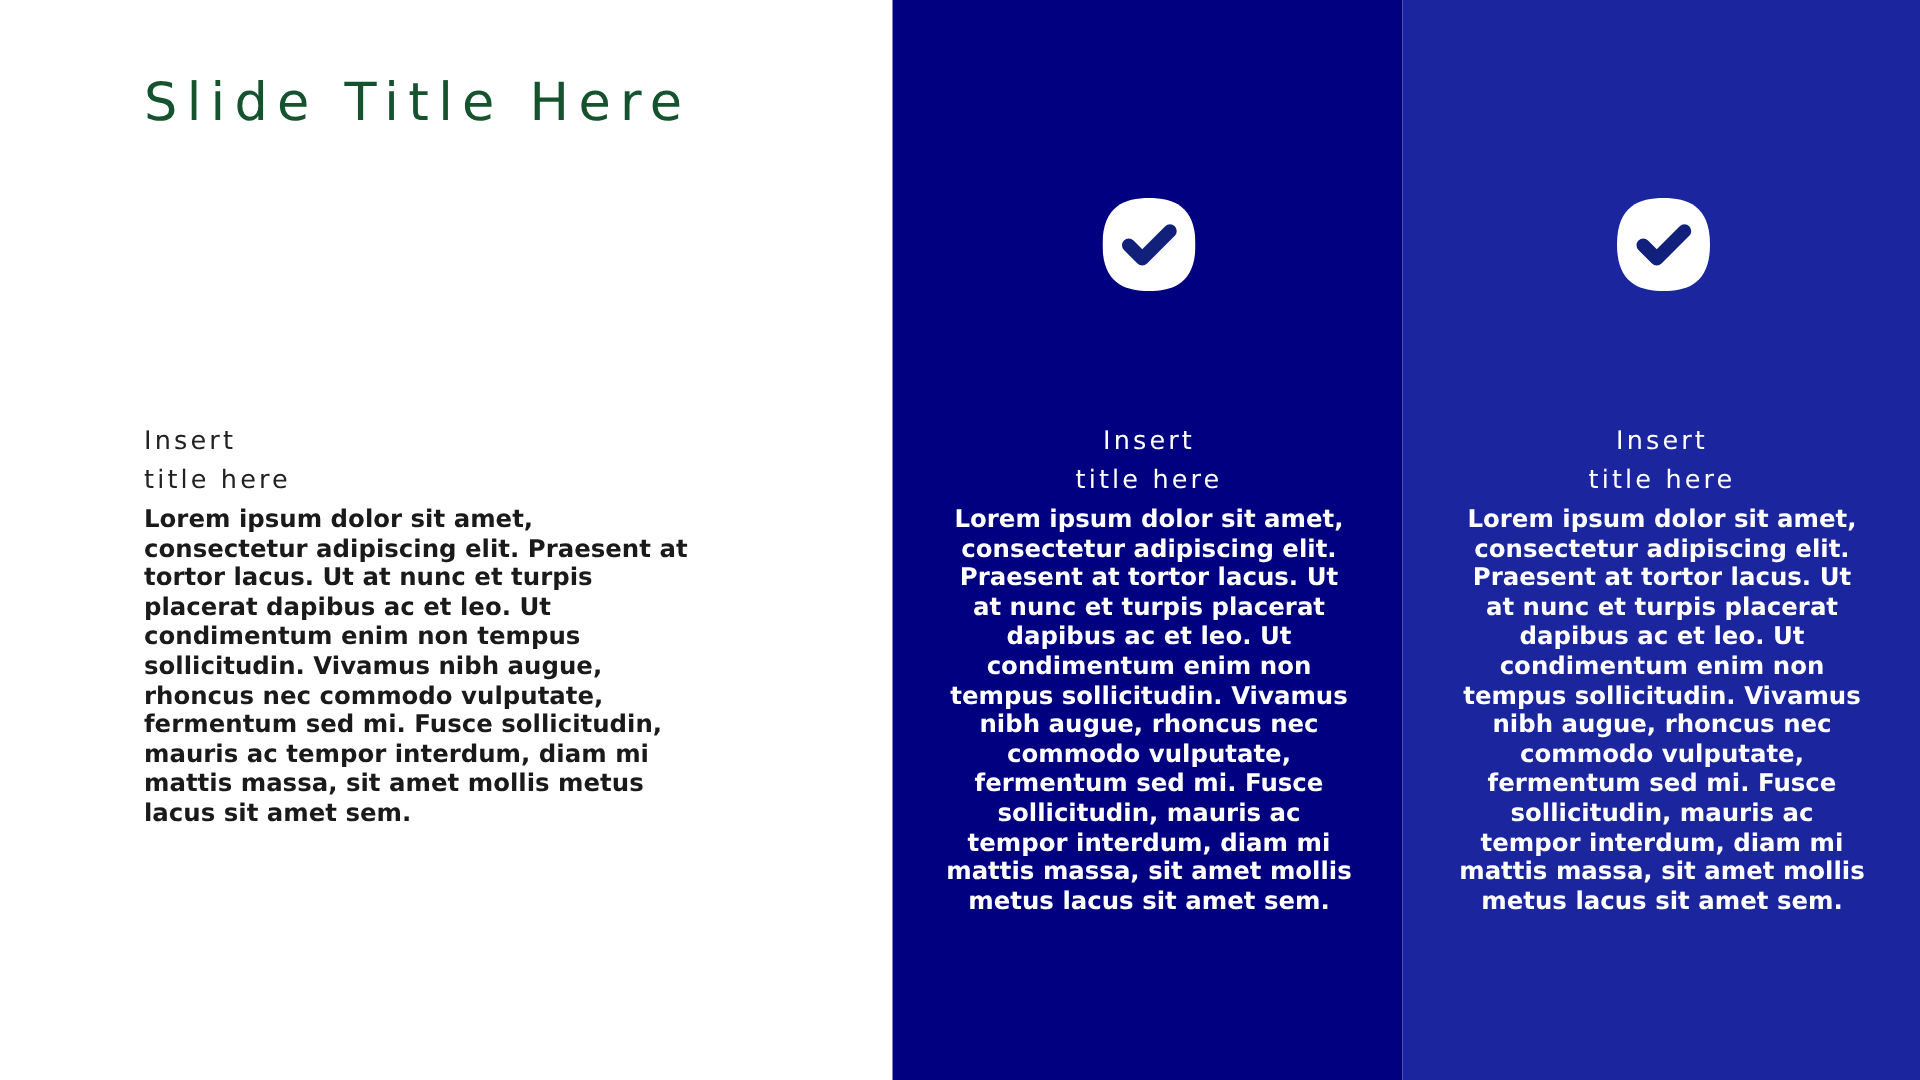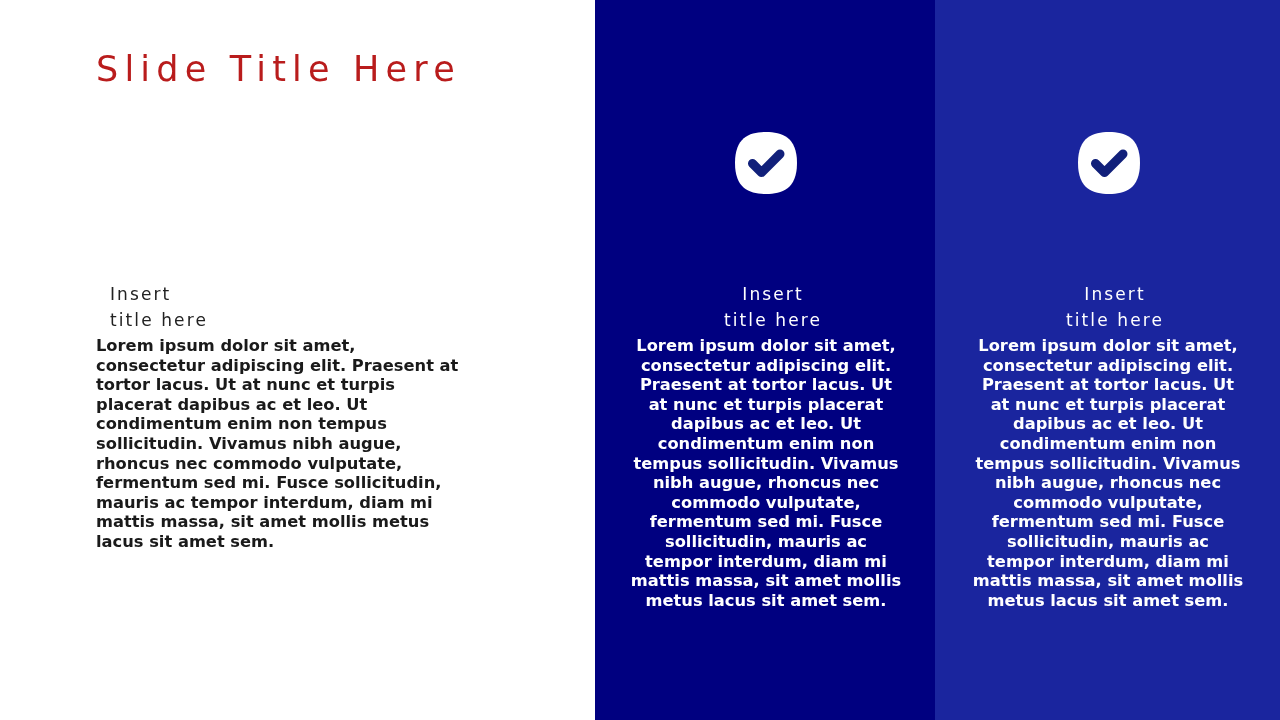--- a/index.html
+++ b/index.html
@@ -43,21 +43,21 @@
   }
 
   
   #slide-title {
     position: absolute;
     left: 96px;
     top: 46px;
     font-size: 35px;
     line-height: 46px;
     letter-spacing: 6.2px;
-    color: #b91c1c;
+    color: #14532d;
     font-weight: 400;
     white-space: nowrap;
   }
 
   
   .column {
     position: absolute;
   }
 
   
@@ -97,21 +97,20 @@
 
   .col-subtitle {
     font-size: 17px;
     line-height: 26px;
     letter-spacing: 2.1px;
     font-weight: 400;
     margin: 0 0 3px 0;
   }
   .col-subtitle .sub-line {
     display: block;
-    margin-left: 14px;
   }
   .col-body {
     font-size: 16.3px;
     line-height: 19.6px;
     font-weight: 700;
     margin: 0;
   }
 
   
   .check-icon {

